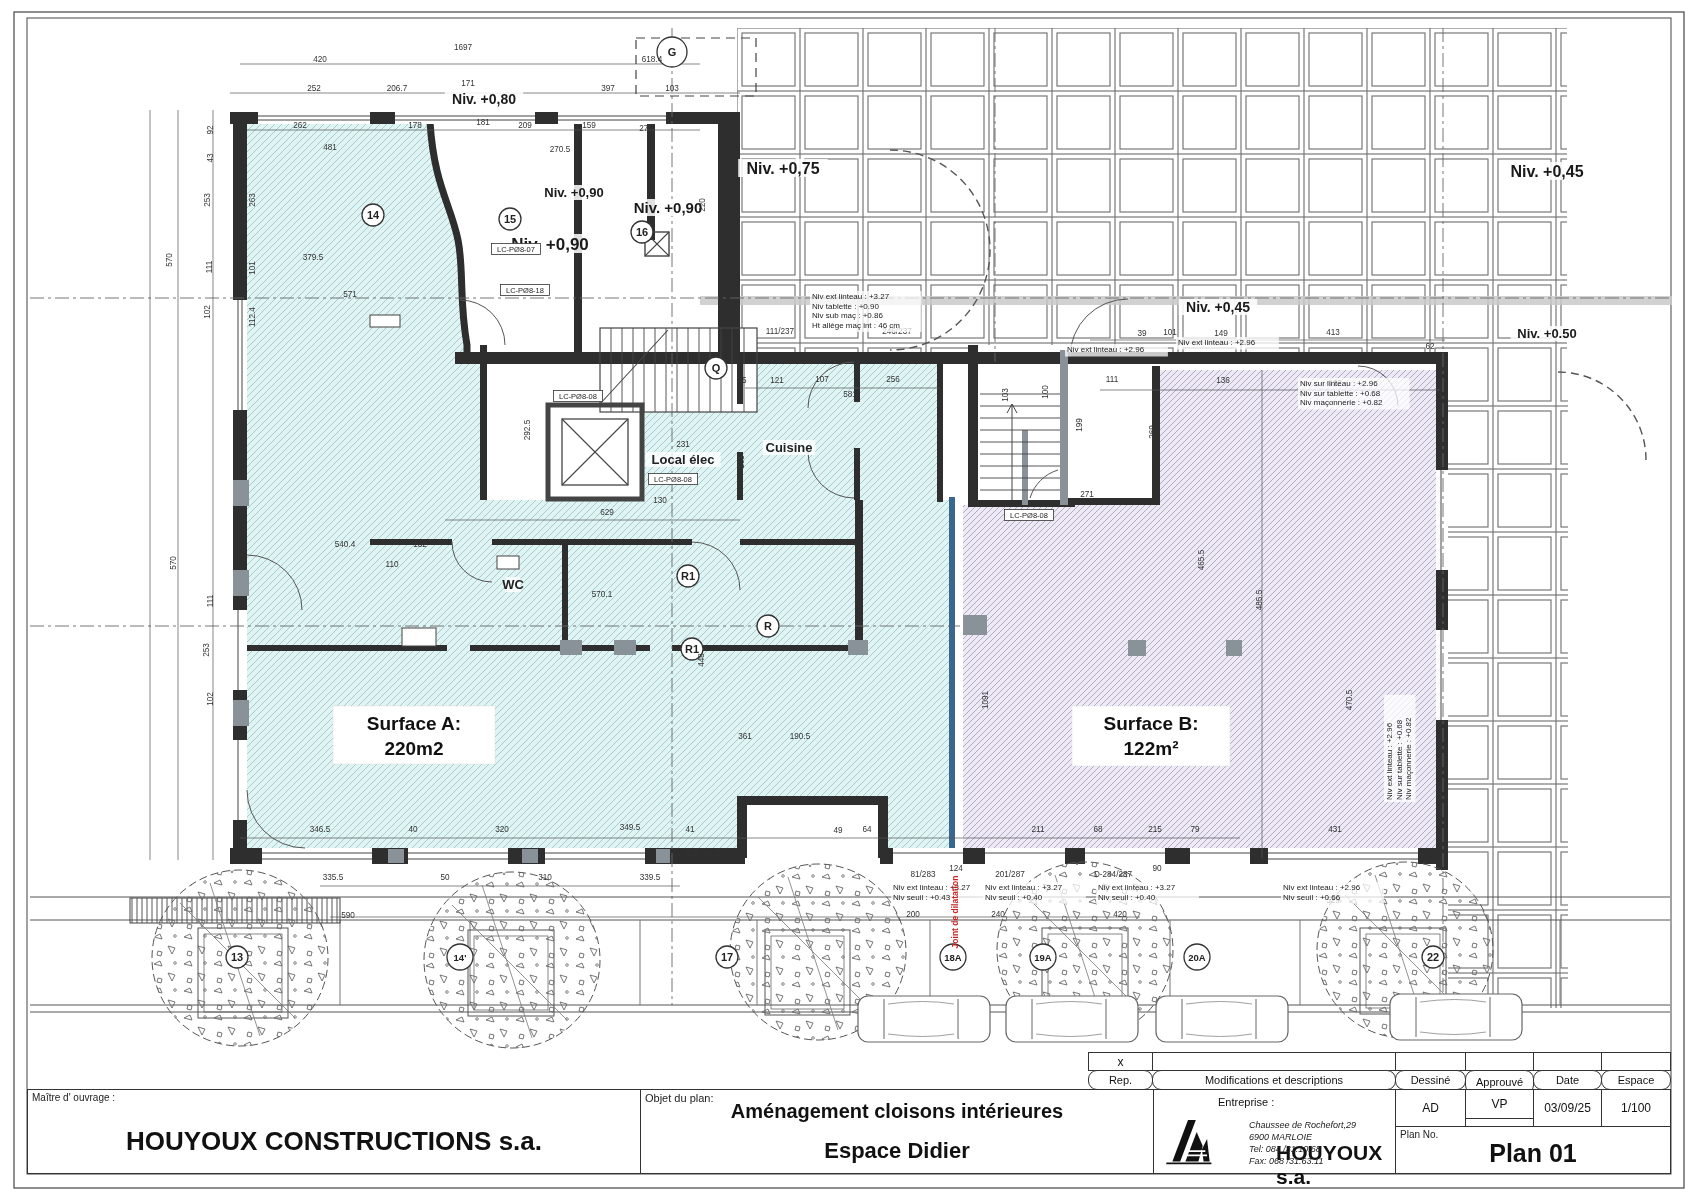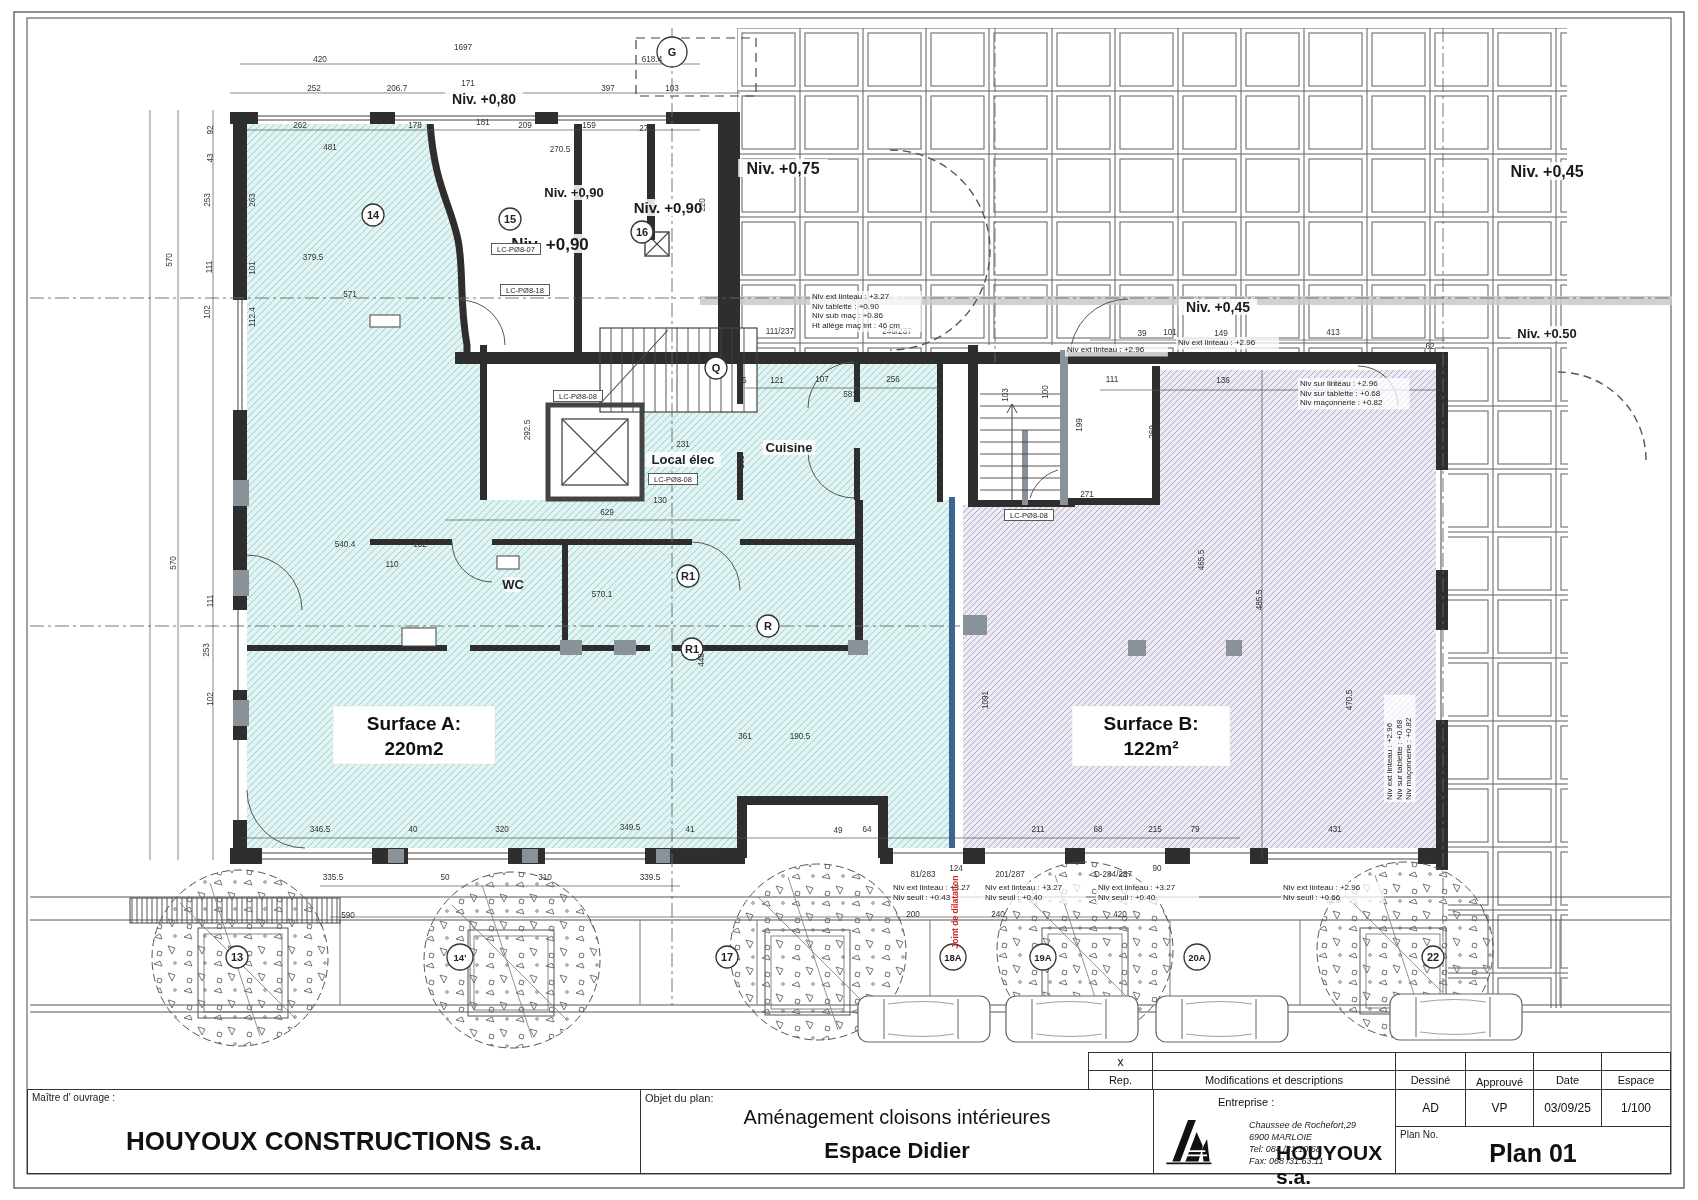--- a/index.html
+++ b/index.html
@@ -4,21 +4,21 @@
 <style>
   html,body{margin:0;padding:0;background:#fff;}
   #page{position:relative;width:1698px;height:1200px;background:#fff;overflow:hidden;
         font-family:"Liberation Sans","DejaVu Sans",sans-serif;}
   svg text{font-family:"Liberation Sans","DejaVu Sans",sans-serif;}
   
   #titleblock{position:absolute;left:27px;top:1052px;width:1644px;height:122px;font-family:"Liberation Sans",sans-serif;}
   .tb-cell{position:absolute;border:1px solid #333;box-sizing:border-box;background:#fff;color:#111;}
   .tb-lab{position:absolute;left:4px;top:2px;font-size:10px;color:#222;}
   .tb-center{position:absolute;left:0;right:0;text-align:center;}
-  .hdr{display:flex;align-items:center;justify-content:center;font-size:11px;}
+  .hdr{display:flex;align-items:center;justify-content:center;font-size:11px;border-radius:9px;}
   .val{display:flex;align-items:center;justify-content:center;font-size:12px;}
 </style>
 </head>
 <body>
 
 <div id="page">
 
 <svg id="plan" width="1698" height="1200" viewBox="0 0 1698 1200">
   <defs>
     <pattern id="hatchA" width="7" height="7" patternUnits="userSpaceOnUse">
@@ -502,21 +502,21 @@
   <div class="tb-cell hdr" style="left:1438px;top:18px;width:69px;height:24px;text-align:center;">Approuvé</div>
   <div class="tb-cell hdr" style="left:1506px;top:18px;width:69px;height:20px;">Date</div>
   <div class="tb-cell hdr" style="left:1574px;top:18px;width:70px;height:20px;">Espace</div>
 
   <div class="tb-cell" style="left:0;top:37px;width:614px;height:85px;">
     <span class="tb-lab">Maître d' ouvrage :</span>
     <div class="tb-center" style="top:36px;font-size:26px;font-weight:600;color:#111;">HOUYOUX CONSTRUCTIONS s.a.</div>
   </div>
   <div class="tb-cell" style="left:613px;top:37px;width:514px;height:85px;">
     <span class="tb-lab" style="font-size:11px;">Objet du plan:</span>
-    <div class="tb-center" style="top:10px;font-size:20px;font-weight:400;margin-top:6px;">Aménagement cloisons intérieures</div>
+    <div class="tb-center" style="top:10px;font-size:20px;font-weight:700;">Aménagement cloisons intérieures</div>
     <div class="tb-center" style="top:48px;font-size:22px;font-weight:600;">Espace Didier</div>
   </div>
   <div class="tb-cell" style="left:1126px;top:37px;width:243px;height:85px;">
     <svg width="52" height="54" style="position:absolute;left:8px;top:22px;" viewBox="0 0 60 60">
       <polygon points="12,56 30,8 39,8 21,56" fill="#111"></polygon>
       <polygon points="27,56 40,22 47,38 42,56" fill="#111"></polygon>
       <polygon points="46,42 52,30 55,56 48,56" fill="#111"></polygon>
       <path d="M27,44 L50,44 M29,49 L52,49" stroke="#fff" stroke-width="2"></path>
       <path d="M5,58 L57,58" stroke="#111" stroke-width="2"></path>
     </svg>
@@ -524,21 +524,21 @@
     <span style="position:absolute;left:122px;top:3px;font-size:21px;font-weight:700;margin-top:48px;">HOUYOUX s.a.</span>
     <div style="position:absolute;left:95px;top:29px;font-size:9px;line-height:12px;color:#222;font-style:italic;">
       <div>Chaussee de Rochefort,29</div>
       <div>6900 MARLOIE</div>
       <div>Tel: 084 /31.10.68</div>
       <div>Fax: 068 /31.63.11</div>
     </div>
   </div>
 
   <div class="tb-cell val" style="left:1368px;top:37px;width:71px;height:38px;">AD</div>
-  <div class="tb-cell val" style="left:1438px;top:37px;width:69px;height:38px;">VP</div>
+  <div class="tb-cell val" style="left:1438px;top:37px;width:69px;height:30px;">VP</div>
   <div class="tb-cell val" style="left:1506px;top:37px;width:69px;height:38px;">03/09/25</div>
   <div class="tb-cell val" style="left:1574px;top:37px;width:70px;height:38px;">1/100</div>
 
   <div class="tb-cell" style="left:1368px;top:74px;width:276px;height:48px;padding-left:18px;">
     <span class="tb-lab">Plan No.</span>
     <div class="tb-center" style="top:12px;font-size:25px;font-weight:600;">Plan 01</div>
   </div>
 </div>
 
 </div>

